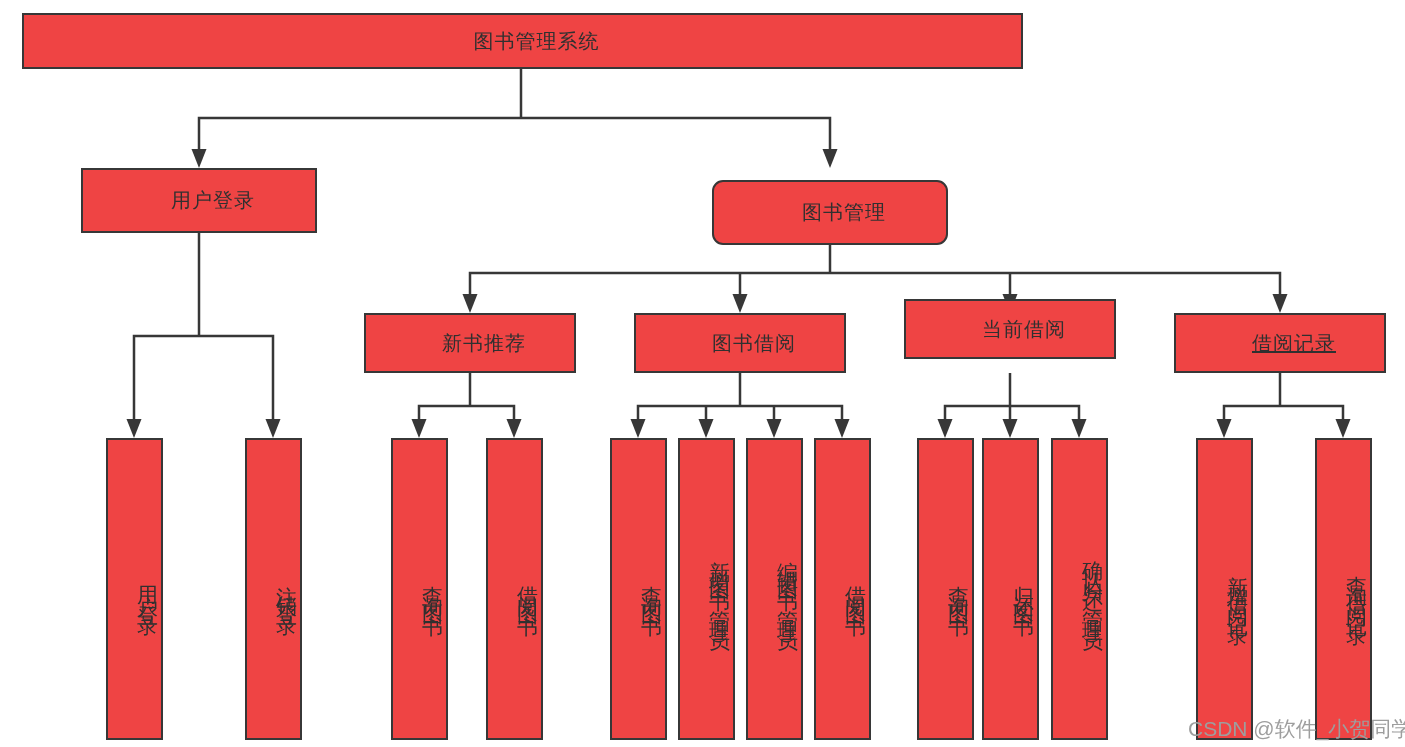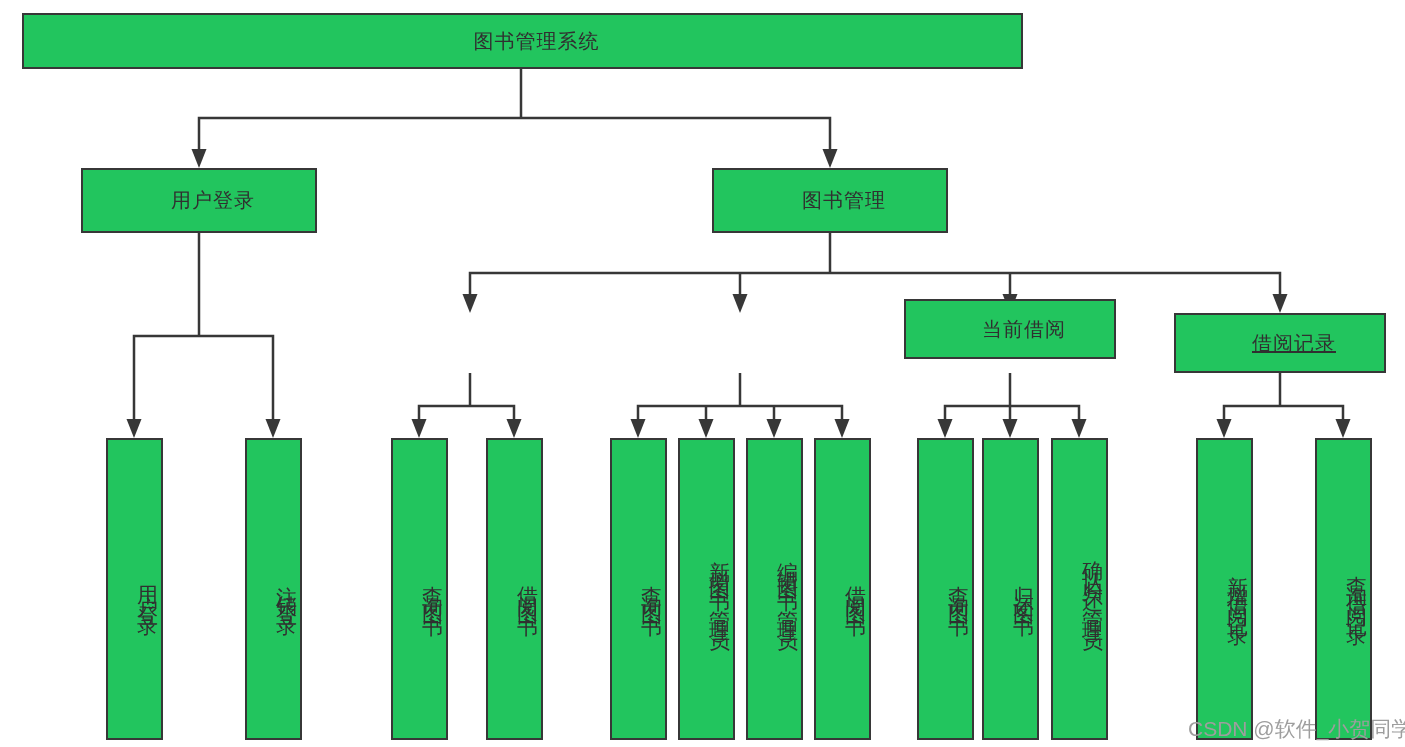--- a/index.html
+++ b/index.html
@@ -19,21 +19,21 @@
   .connectors {
     position: absolute;
     left: 0;
     top: 0;
     width: 1405px;
     height: 747px;
   }
   .node {
     position: absolute;
     box-sizing: border-box;
-    background: #22c55e;
+    background: #ef4444;
     border: 2.5px solid #373737;
     display: flex;
     align-items: center;
     justify-content: center;
     text-align: center;
     padding-left: 28px;
   }
   .hbox {
     font-size: 20px;
     letter-spacing: 1px;
@@ -110,22 +110,24 @@
       <polygon points="1002.5,419 1017.5,419 1010,438"></polygon>
       <polygon points="1071.5,419 1086.5,419 1079,438"></polygon>
       <polygon points="1216.5,419 1231.5,419 1224,438"></polygon>
       <polygon points="1335.5,419 1350.5,419 1343,438"></polygon>
     </g>
   </svg>
 
   <div class="node hbox" style="left:22px; top:13px; width:1001px; height:56px;">图书管理系统</div>
 
   <div class="node hbox" style="left:81px; top:168px; width:236px; height:65px;">用户登录</div>
-  <div class="node hbox" style="left:712px; top:168px; width:236px; height:65px;">图书管理</div>
+  <div class="node hbox" style="left:712px; top:180px; width:236px; height:65px;border-radius:11px;">图书管理</div>
 
+  <div class="node hbox" style="left:364px; top:313px; width:212px; height:60px;">新书推荐</div>
+  <div class="node hbox" style="left:634px; top:313px; width:212px; height:60px;">图书借阅</div>
   <div class="node hbox" style="left:904px; top:299px; width:212px; height:60px;">当前借阅</div>
   <div class="node hbox" style="left:1174px; top:313px; width:212px; height:60px;text-decoration:underline;">借阅记录</div>
 
   <div class="node vbox" style="left:105.5px; top:438px; width:57px; height:302px;">用户登录</div>
   <div class="node vbox" style="left:244.5px; top:438px; width:57px; height:302px;">注销登录</div>
 
   <div class="node vbox" style="left:390.5px; top:438px; width:57px; height:302px;">查询图书</div>
   <div class="node vbox" style="left:485.5px; top:438px; width:57px; height:302px;">借阅图书</div>
 
   <div class="node vbox" style="left:609.5px; top:438px; width:57px; height:302px;">查询图书</div>

